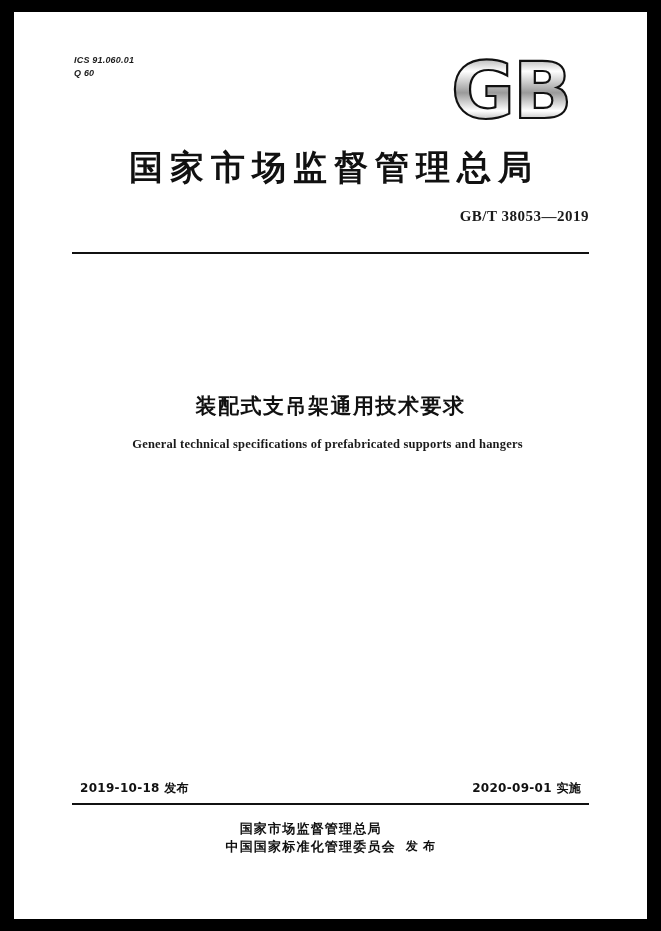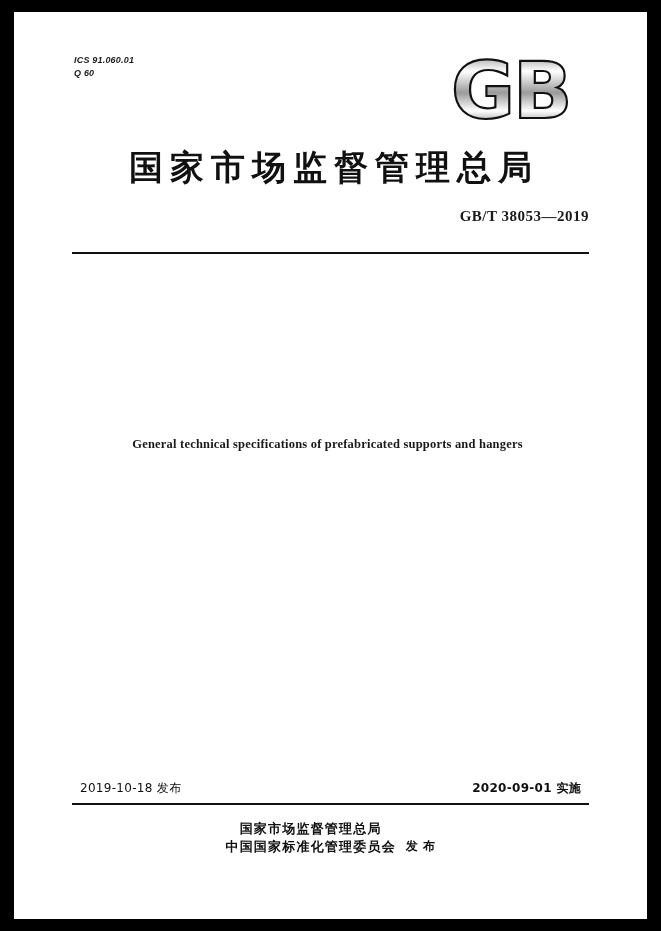--- a/index.html
+++ b/index.html
@@ -113,21 +113,21 @@
     right: 58px;
     top: 768px;
     height: 20px;
   }
   .date-issue {
     position: absolute;
     left: 8px;
     top: 0;
     font-family: "DejaVu Sans", "Liberation Sans", sans-serif;
     font-size: 12px;
-    font-weight: normal;
+    font-weight: bold;
     color: #111111;
     letter-spacing: 0.3px;
   }
   .date-effect {
     position: absolute;
     right: 8px;
     top: 0;
     font-family: "DejaVu Sans", "Liberation Sans", sans-serif;
     font-size: 12px;
     font-weight: bold;
@@ -197,20 +197,21 @@
       <text x="2" y="64" font-family="DejaVu Sans, Liberation Sans, sans-serif" font-size="78" font-weight="bold" letter-spacing="-2" fill="url(#gbgrad)" stroke="#111111" stroke-width="2.2">GB</text>
     </svg>
   </div>
 
   <div class="cn-title">国家市场监督管理总局</div>
 
   <div class="std-no">GB/T 38053—2019</div>
 
   <div class="rule-top"></div>
 
+  <div class="doc-title-cn">装配式支吊架通用技术要求</div>
   <div class="doc-title-en">General technical specifications of prefabricated supports and hangers</div>
 
   <div class="date-row">
     <div class="date-issue">2019-10-18 发布</div>
     <div class="date-effect">2020-09-01 实施</div>
   </div>
 
   <div class="rule-bottom"></div>
 
   <div class="publisher">

